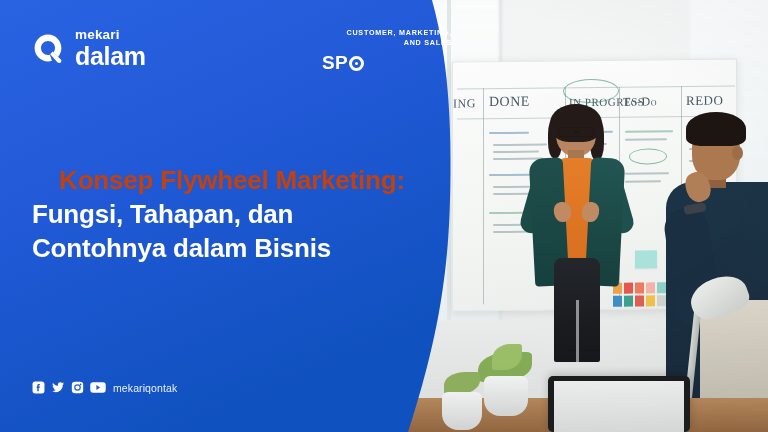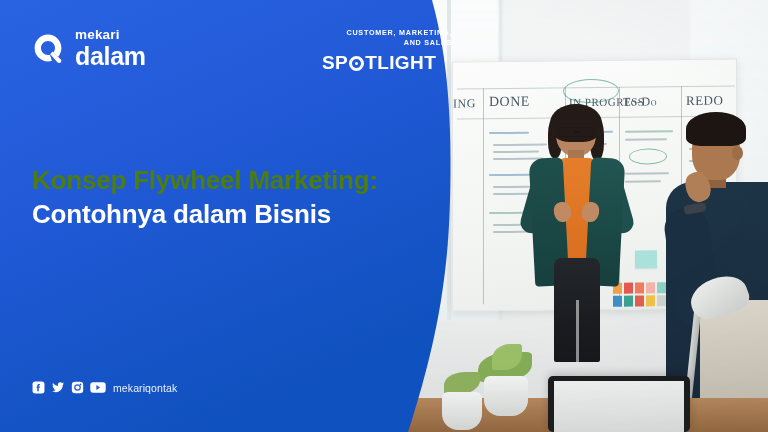--- a/index.html
+++ b/index.html
@@ -257,21 +257,21 @@
   .sp-title .sp-o:after {
     content:""; position:absolute; left:2.6px; top:2.6px; width:3.4px; height:3.4px;
     background:#ffffff; border-radius:50%;
   }
 
   
   .headline {
     position:absolute; left:32px; top:163px; width:400px;
     font-size:26px; font-weight:700; line-height:1.31; letter-spacing:-.2px;
   }
-  .headline .l1 { color:#4d7c0f; display:block; }
+  .headline .l1 { color:#c2410c; display:block;text-align:center; }
   .headline .l2, .headline .l3 { color:#ffffff; display:block; }
 
   
   .footer {
     position:absolute; left:32px; top:381px;
     display:flex; align-items:center; color:#ffffff;
   }
   .soc { display:flex; align-items:center; gap:6px; }
   .soc svg { display:block; }
   .foot-label {
@@ -441,26 +441,26 @@
   </div>
 
   <div class="spotlight">
     <div class="sp-kicker">
       <div>CUSTOMER, MARKETING,</div>
       <div>AND SALES</div>
     </div>
     <div class="sp-title">
       <span>SP</span>
       <span class="sp-o"></span>
-      <span>TLIGHT</span>
     </div>
   </div>
 
   <h1 class="headline">
     <span class="l1">Konsep Flywheel Marketing:</span>
+    <span class="l2">Fungsi, Tahapan, dan</span>
     <span class="l3">Contohnya dalam Bisnis</span>
   </h1>
 
   <div class="footer">
 
     <div class="foot-item">
       <span class="soc">
         <span>
           <svg width="13" height="13" viewBox="0 0 24 24">
               <rect x="1" y="1" width="22" height="22" rx="5" fill="#fff"></rect>

